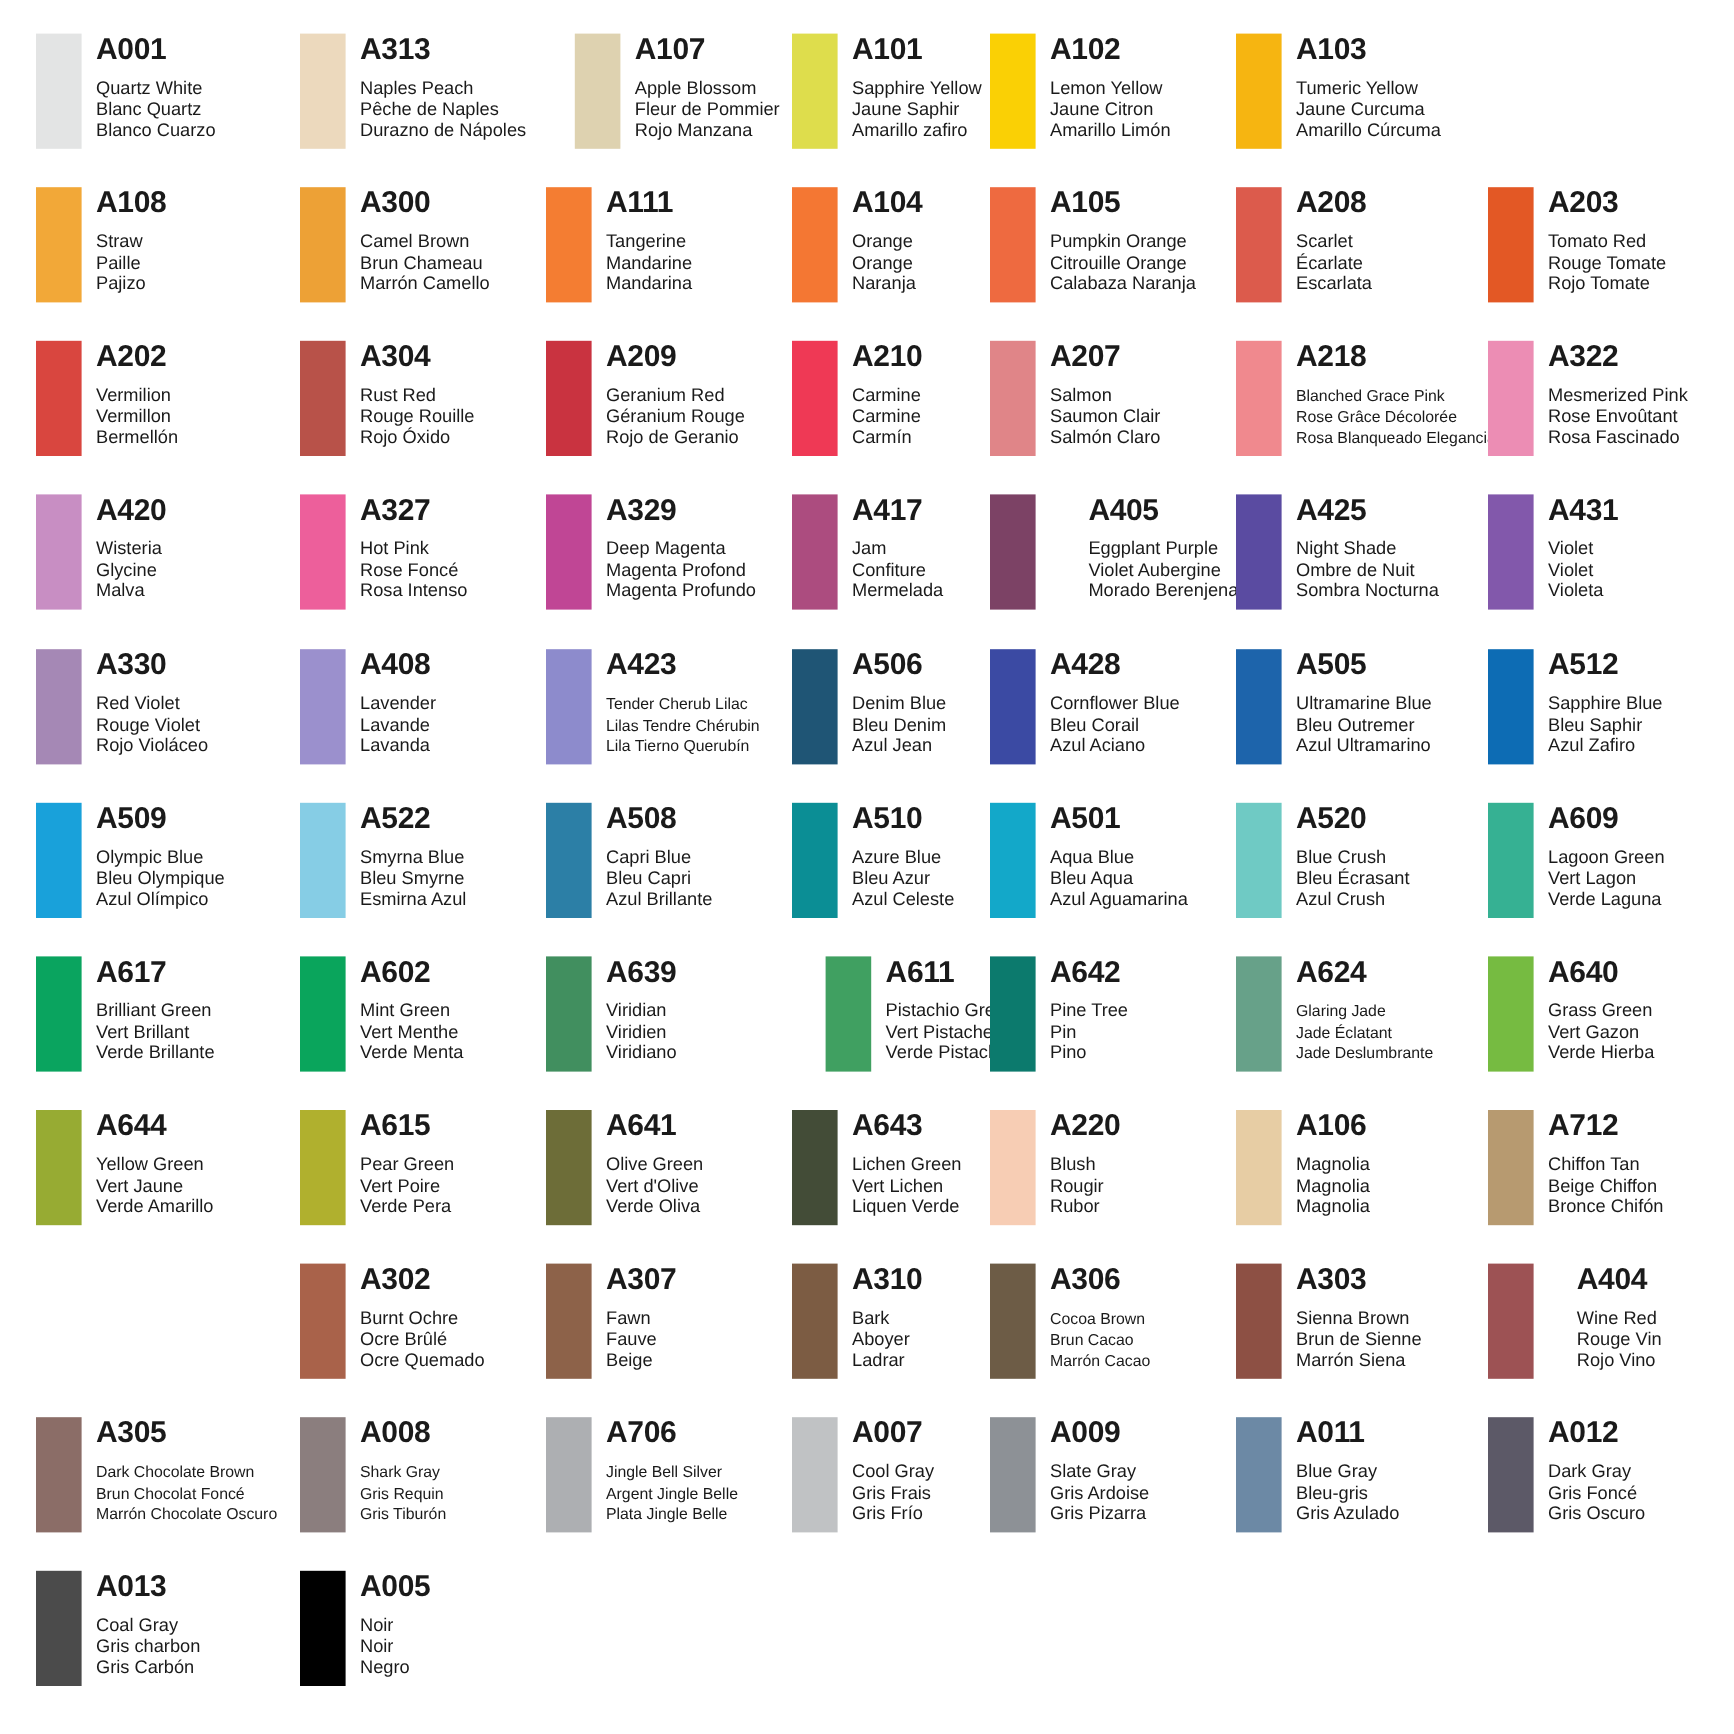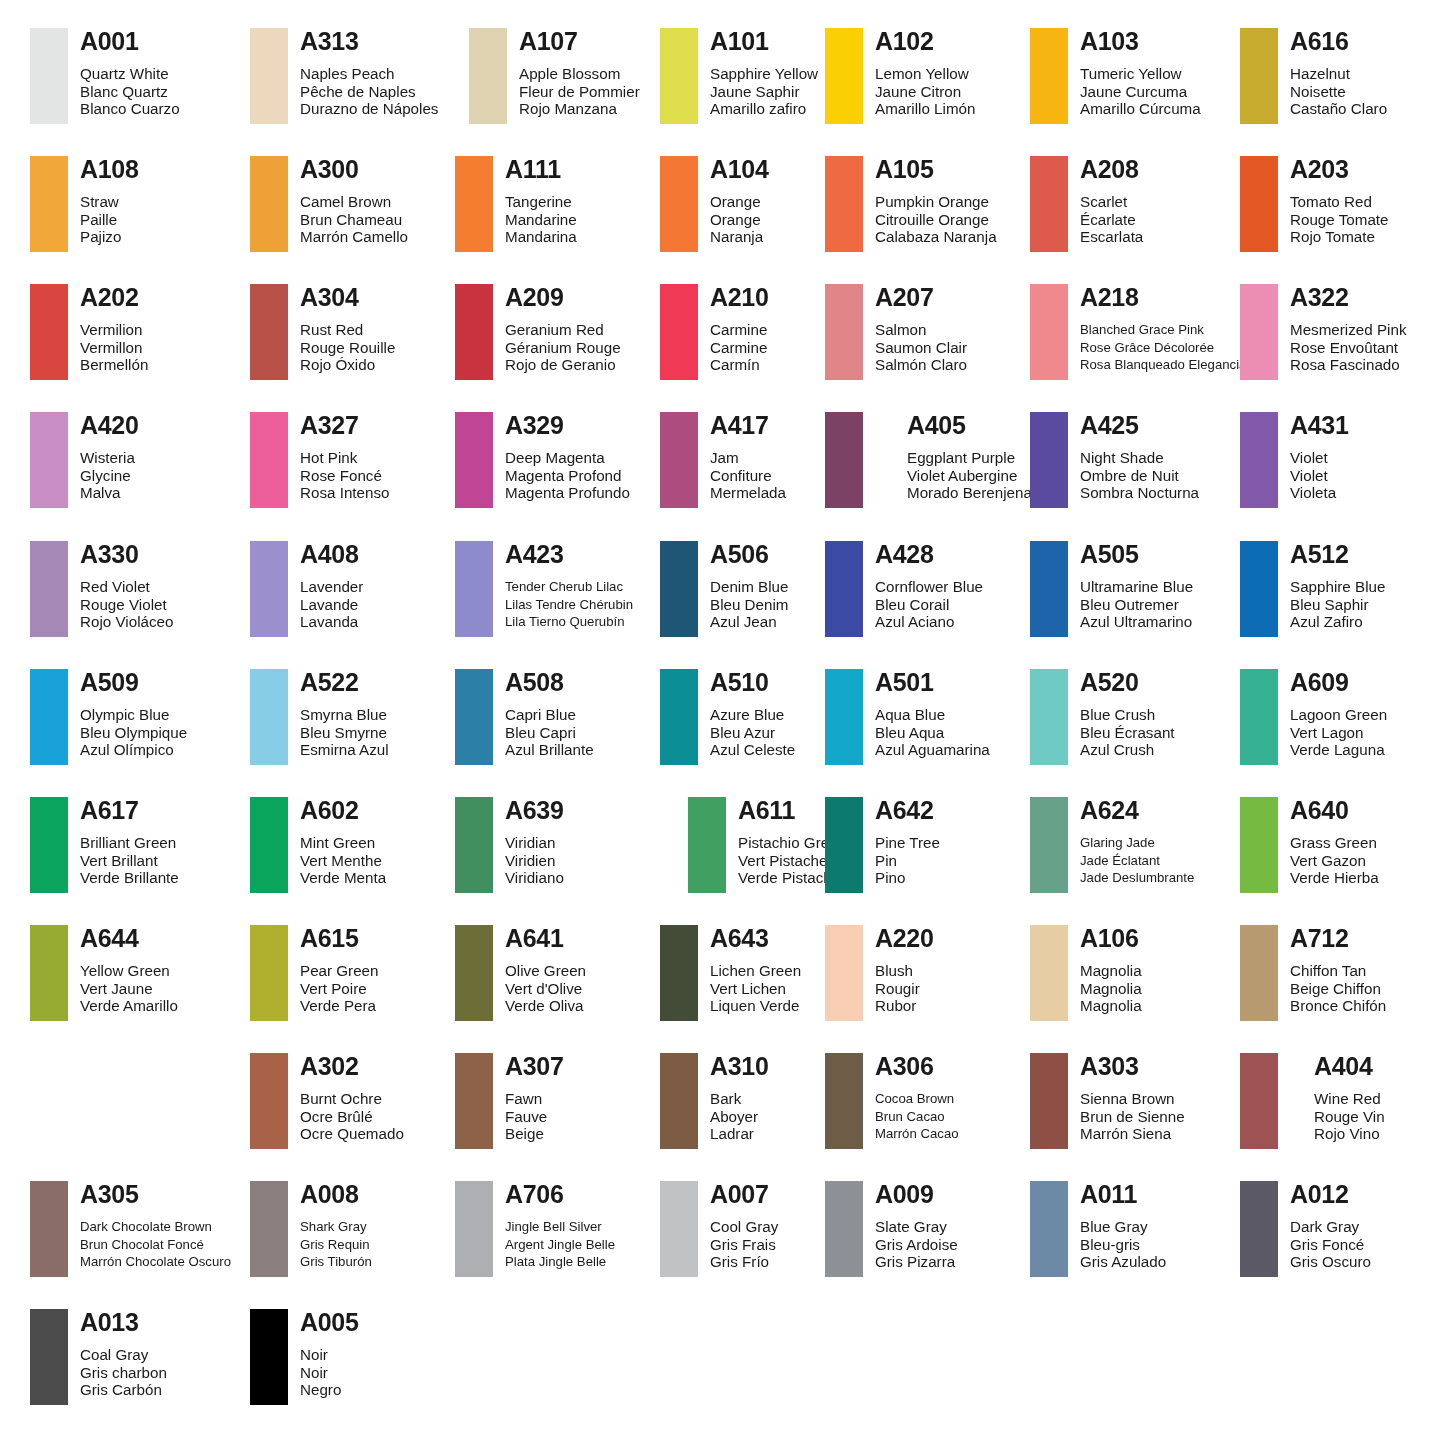--- a/index.html
+++ b/index.html
@@ -75,21 +75,21 @@
       <div class="swatch-chip" style="background: rgb(236, 217, 189); width: 38px; height: 96px;"></div>
       <div class="swatch-text">
         <div class="swatch-code">A313</div>
         <div class="swatch-names">
           <span class="name-line">Naples Peach</span>
           <span class="name-line">Pêche de Naples</span>
           <span class="name-line">Durazno de Nápoles</span>
         </div>
       </div>
     </div>
-    <div class="swatch-cell" style="left: 445px; top: 28px; padding-left: 24px;">
+    <div class="swatch-cell" style="left: 455px; top: 28px; padding-left: 24px;">
       <div class="swatch-chip" style="background: rgb(222, 210, 176); width: 38px; height: 96px;"></div>
       <div class="swatch-text">
         <div class="swatch-code">A107</div>
         <div class="swatch-names">
           <span class="name-line">Apple Blossom</span>
           <span class="name-line">Fleur de Pommier</span>
           <span class="name-line">Rojo Manzana</span>
         </div>
       </div>
     </div>
@@ -116,31 +116,20 @@
       </div>
     </div>
     <div class="swatch-cell" style="left: 1030px; top: 28px;">
       <div class="swatch-chip" style="background: rgb(246, 181, 17); width: 38px; height: 96px;"></div>
       <div class="swatch-text">
         <div class="swatch-code">A103</div>
         <div class="swatch-names">
           <span class="name-line">Tumeric Yellow</span>
           <span class="name-line">Jaune Curcuma</span>
           <span class="name-line">Amarillo Cúrcuma</span>
-        </div>
-      </div>
-    </div>
-    <div class="swatch-cell" style="left: 1240px; top: 28px;">
-      <div class="swatch-chip" style="background: rgb(199, 171, 46); width: 38px; height: 96px;"></div>
-      <div class="swatch-text">
-        <div class="swatch-code">A616</div>
-        <div class="swatch-names">
-          <span class="name-line">Hazelnut</span>
-          <span class="name-line">Noisette</span>
-          <span class="name-line">Castaño Claro</span>
         </div>
       </div>
     </div>
     <div class="swatch-cell" style="left: 30px; top: 156px;">
       <div class="swatch-chip" style="background: rgb(242, 168, 56); width: 38px; height: 96px;"></div>
       <div class="swatch-text">
         <div class="swatch-code">A108</div>
         <div class="swatch-names">
           <span class="name-line">Straw</span>
           <span class="name-line">Paille</span>

